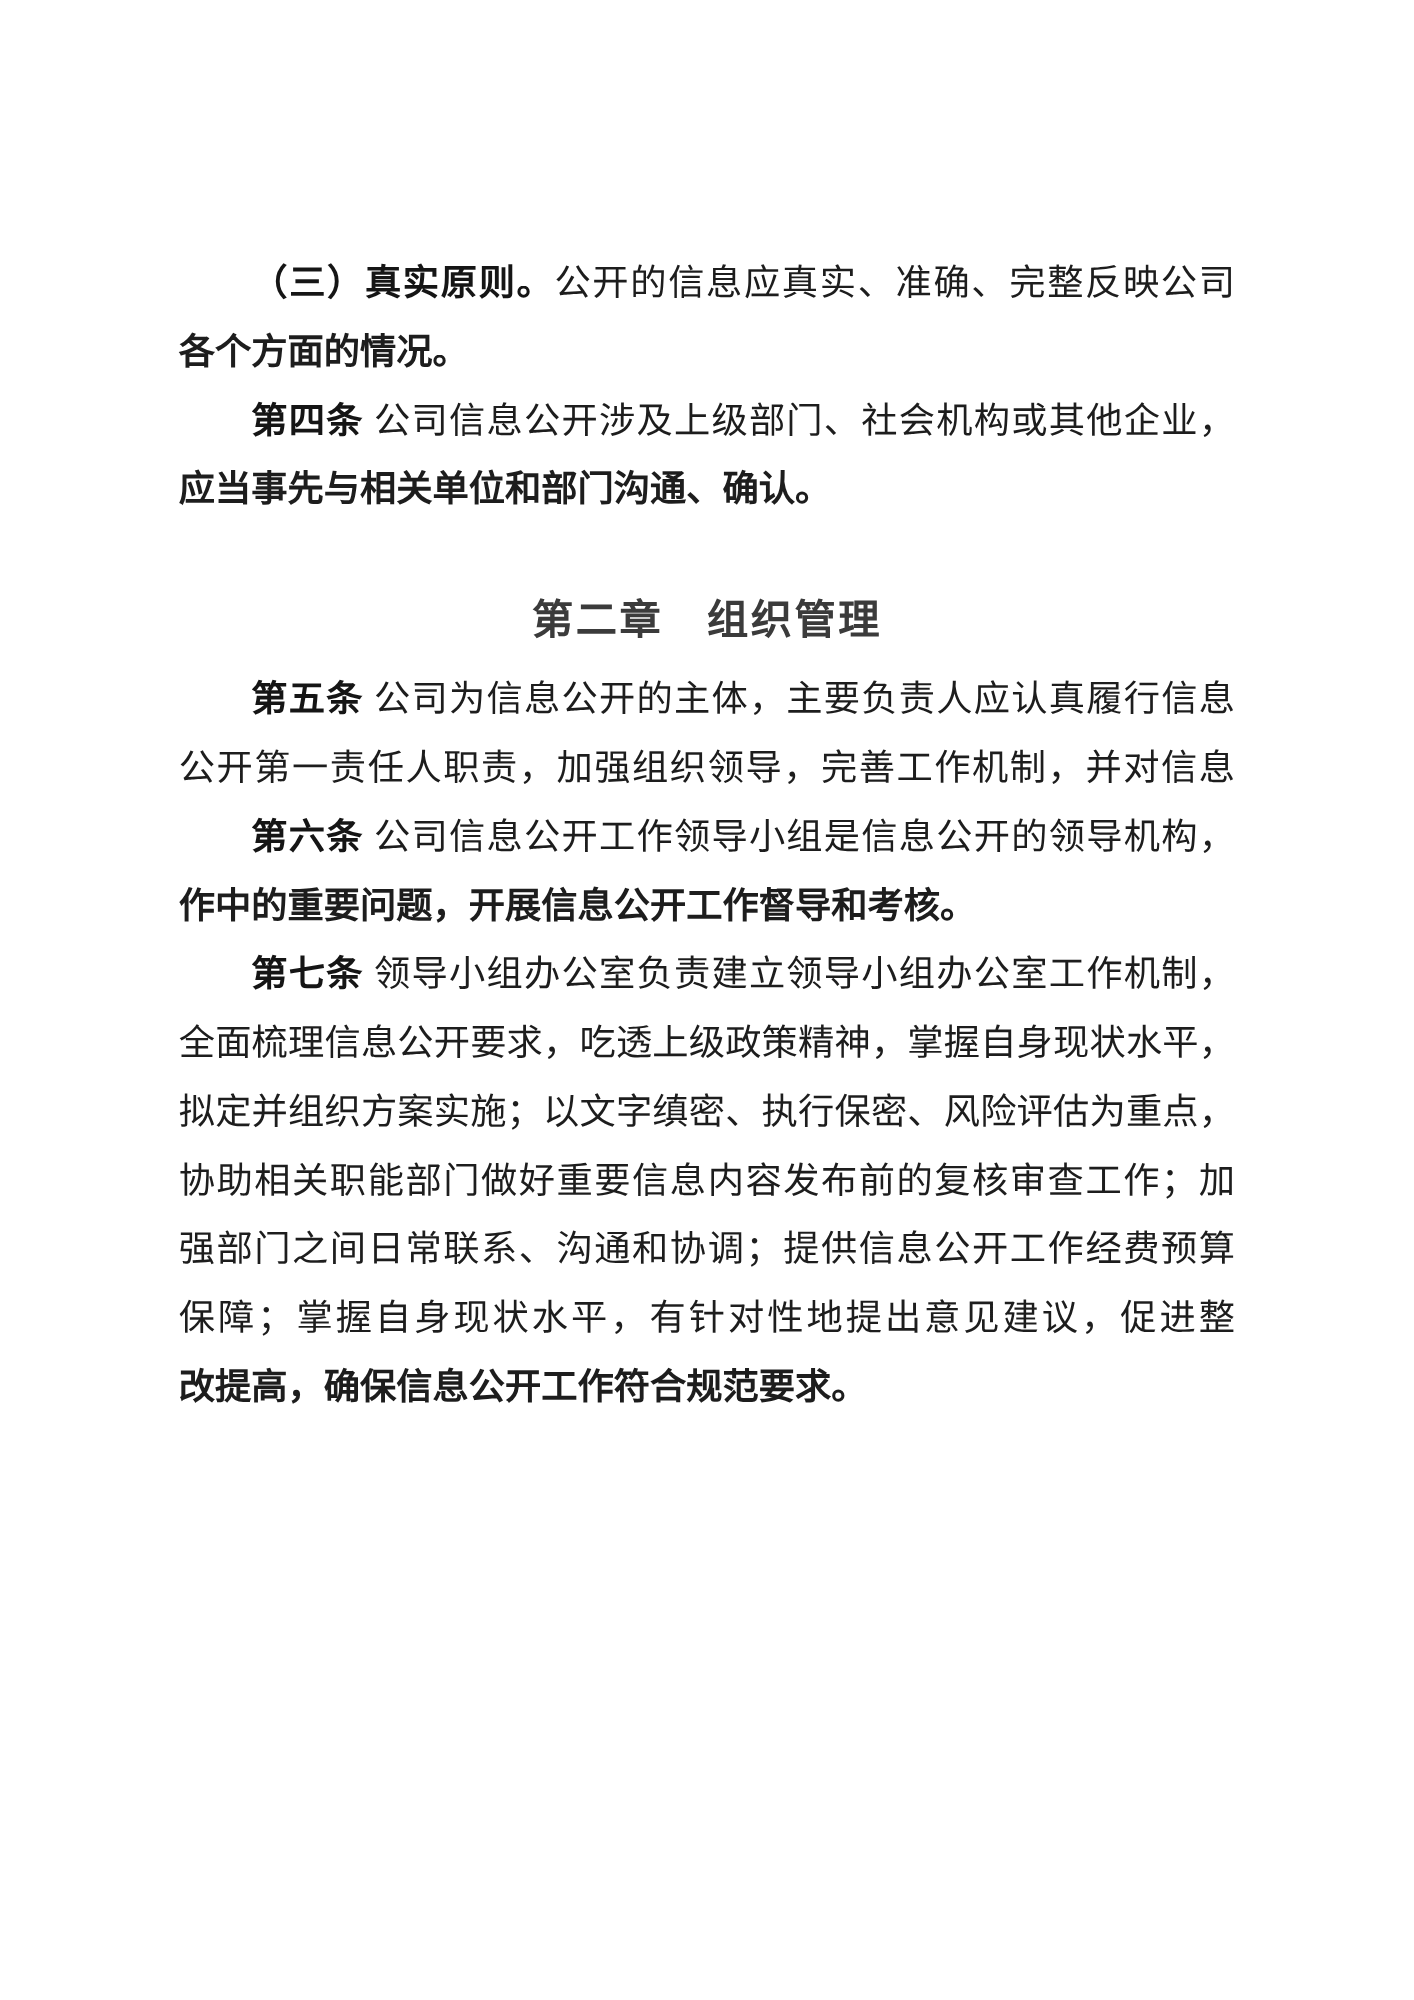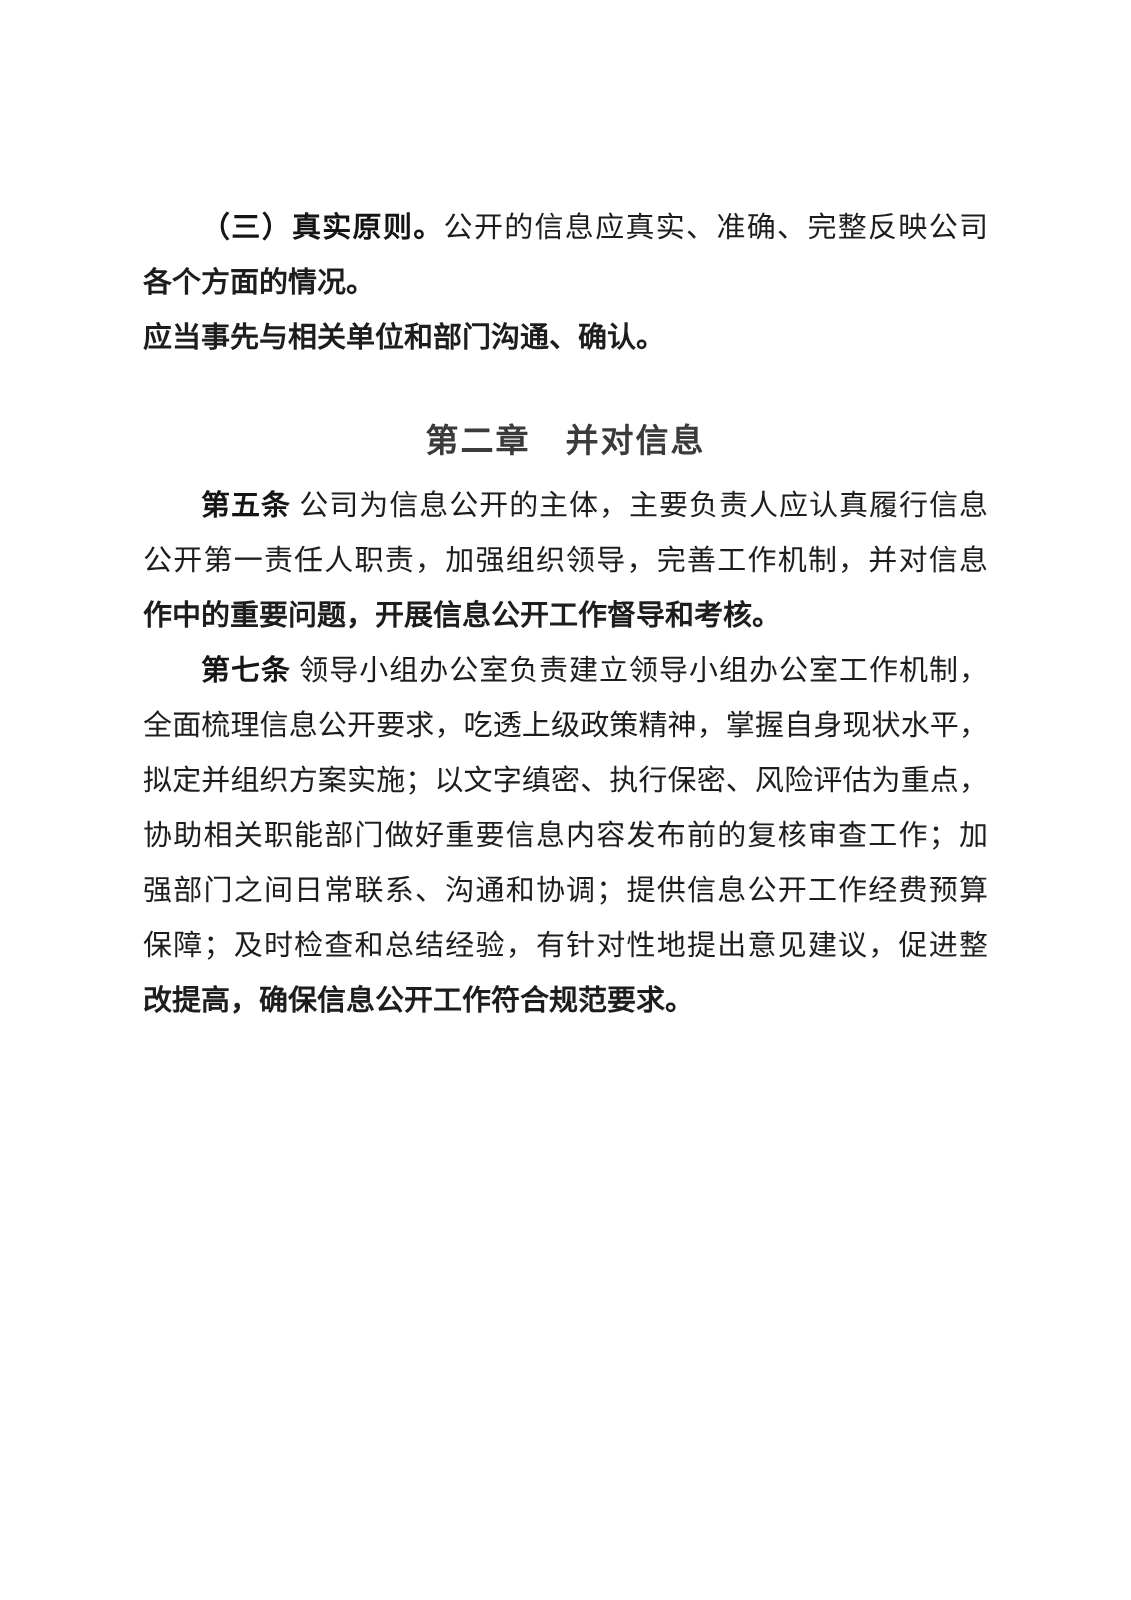--- a/index.html
+++ b/index.html
@@ -60,33 +60,35 @@
 </head>
 <body>
 
 <div class="page">
   <div class="content">
       <div class="para">
         <div class="line first-line"><span class="bold-prefix">（三）真实原则。</span>公开的信息应真实、准确、完整反映公司</div>
         <div class="line para-end">各个方面的情况。</div>
       </div>
       <div class="para">
+        <div class="line first-line"><span class="bold-prefix">第四条</span> 公司信息公开涉及上级部门、社会机构或其他企业，</div>
         <div class="line para-end">应当事先与相关单位和部门沟通、确认。</div>
       </div>
-      <div class="chapter-heading">第二章　并对信息</div>
+      <div class="chapter-heading">第二章　组织管理</div>
       <div class="para">
         <div class="line first-line"><span class="bold-prefix">第五条</span> 公司为信息公开的主体，主要负责人应认真履行信息</div>
         <div class="line">公开第一责任人职责，加强组织领导，完善工作机制，并对信息</div>
       </div>
       <div class="para">
+        <div class="line first-line"><span class="bold-prefix">第六条</span> 公司信息公开工作领导小组是信息公开的领导机构，</div>
         <div class="line para-end">作中的重要问题，开展信息公开工作督导和考核。</div>
       </div>
       <div class="para">
         <div class="line first-line"><span class="bold-prefix">第七条</span> 领导小组办公室负责建立领导小组办公室工作机制，</div>
         <div class="line">全面梳理信息公开要求，吃透上级政策精神，掌握自身现状水平，</div>
         <div class="line">拟定并组织方案实施；以文字缜密、执行保密、风险评估为重点，</div>
         <div class="line">协助相关职能部门做好重要信息内容发布前的复核审查工作；加</div>
         <div class="line">强部门之间日常联系、沟通和协调；提供信息公开工作经费预算</div>
-        <div class="line">保障；及时检查和总结经验，有针对性地提出意见建议，促进整</div>
+        <div class="line">保障；掌握自身现状水平，有针对性地提出意见建议，促进整</div>
         <div class="line para-end">改提高，确保信息公开工作符合规范要求。</div>
       </div>
     </div>
 </div>
 
 </body></html>

